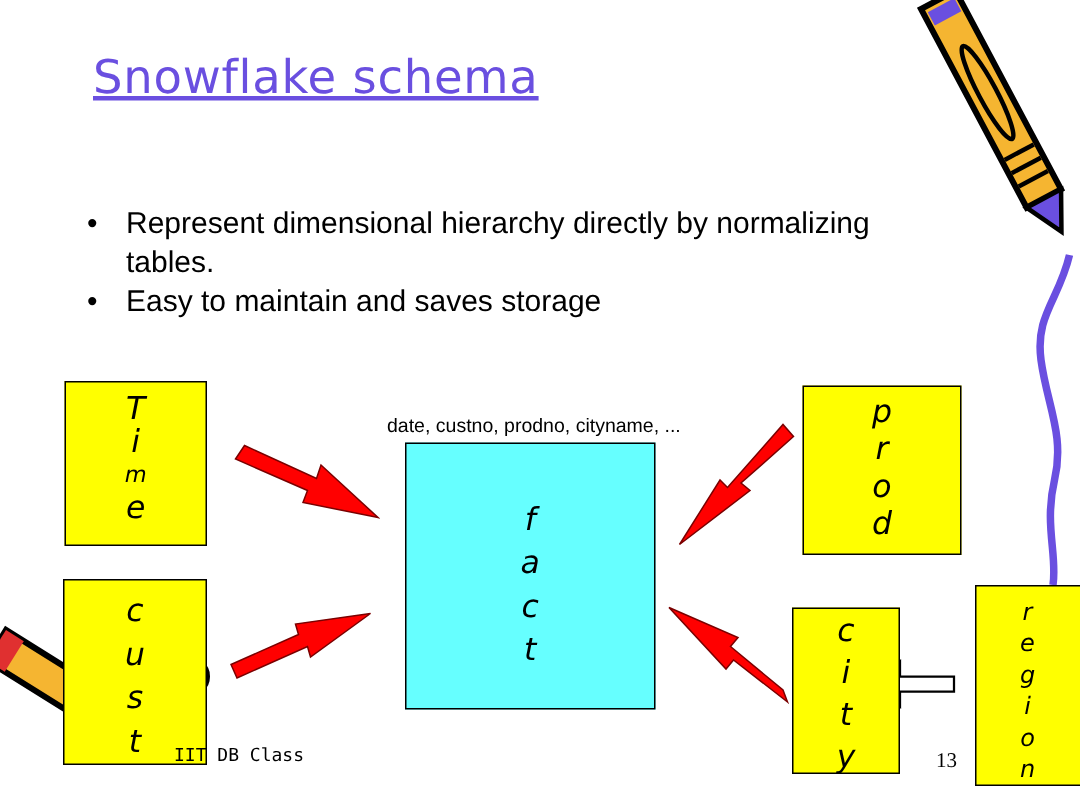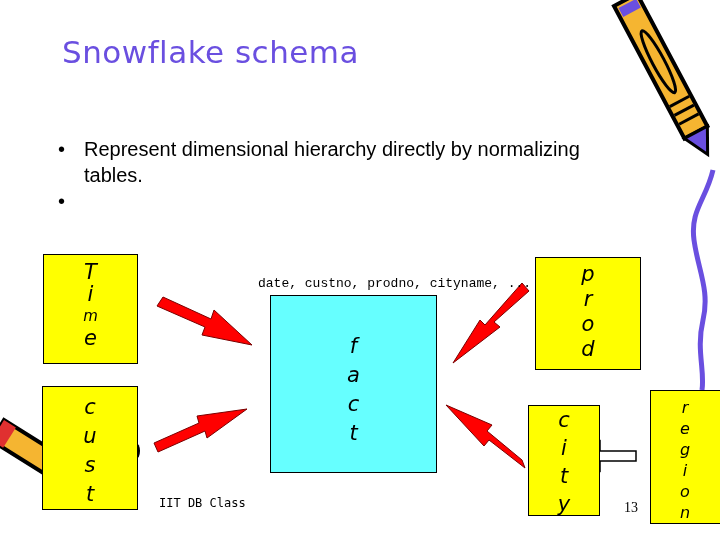--- a/index.html
+++ b/index.html
@@ -1,41 +1,42 @@
 <!DOCTYPE html>
 <html><head>
   <meta charset="utf-8">
   <style>
     html, body { margin: 0; padding: 0; }
     body { width: 720px; height: 540px; background: #ffffff; position: relative; overflow: hidden; font-family: "Liberation Sans", sans-serif; }
-    .title { position: absolute; left: 62px; top: 34px; font-family: "DejaVu Sans", sans-serif; font-size: 31px; color: #6a4fe0; letter-spacing: 0.5px; }
+    .title { position: absolute; left: 62px; top: 34px; font-family: "DejaVu Sans", sans-serif; font-size: 31px; color: #6a4fe0; letter-spacing: 0.5px; text-decoration: underline; }
     .bullets { position: absolute; left: 56px; top: 136px; font-size: 20px; color: #000; line-height: 26px; }
     .bullet { position: relative; padding-left: 28px; }
     .bullet .dot { position: absolute; left: 2px; top: 0; }
     .box { position: absolute; border: 1px solid #000; display: flex; flex-direction: column; align-items: center; font-family: "DejaVu Sans", sans-serif; font-style: italic; color: #000; }
     .yellow { background: #ffff00; }
     .cyan { background: #66ffff; }
     .letters span { display: block; text-align: center; }
-    .fact-fields { position: absolute; left: 258px; top: 276px; font-family: Liberation Mono, monospace; font-size: 13px; color: #000; }
-    .footer { position: absolute; left: 116px; top: 496px; font-family: "DejaVu Sans Mono", monospace; font-size: 12px; color: #000; margin-left: 43px; }
+    .fact-fields { position: absolute; left: 258px; top: 276px; font-family: Liberation Sans, sans-serif; font-size: 13px; color: #000; }
+    .footer { position: absolute; left: 116px; top: 496px; font-family: "DejaVu Sans Mono", monospace; font-size: 12px; color: #000; }
     .pagenum { position: absolute; left: 624px; top: 500px; font-family: "Liberation Serif", serif; font-size: 14px; color: #000; }
     svg.abs { position: absolute; left: 0; top: 0; }
   </style>
 </head>
 <body>
 
 <div class="title">Snowflake schema</div>
 
 <div class="bullets">
   <div class="bullet" style="width:500px;">
     <span class="dot">•</span>
     <span>Represent dimensional hierarchy directly by normalizing tables.</span>
   </div>
   <div class="bullet">
     <span class="dot">•</span>
+    <span>Easy to maintain and saves storage</span>
   </div>
 </div>
 
 <svg class="abs" width="720" height="540">
 
   <path d="M713,170 C706,200 690,210 694,240 C698,270 710,290 703,320 C696,350 705,370 702,390" stroke="#6a4fe0" stroke-width="5" fill="none"></path>
 
   <g transform="translate(614,6) rotate(-28)">
     <rect x="0" y="0" width="26" height="150" fill="#f5b531" stroke="#000" stroke-width="4"></rect>
     <rect x="3" y="4" width="20" height="10" fill="#6a4fe0"></rect>

